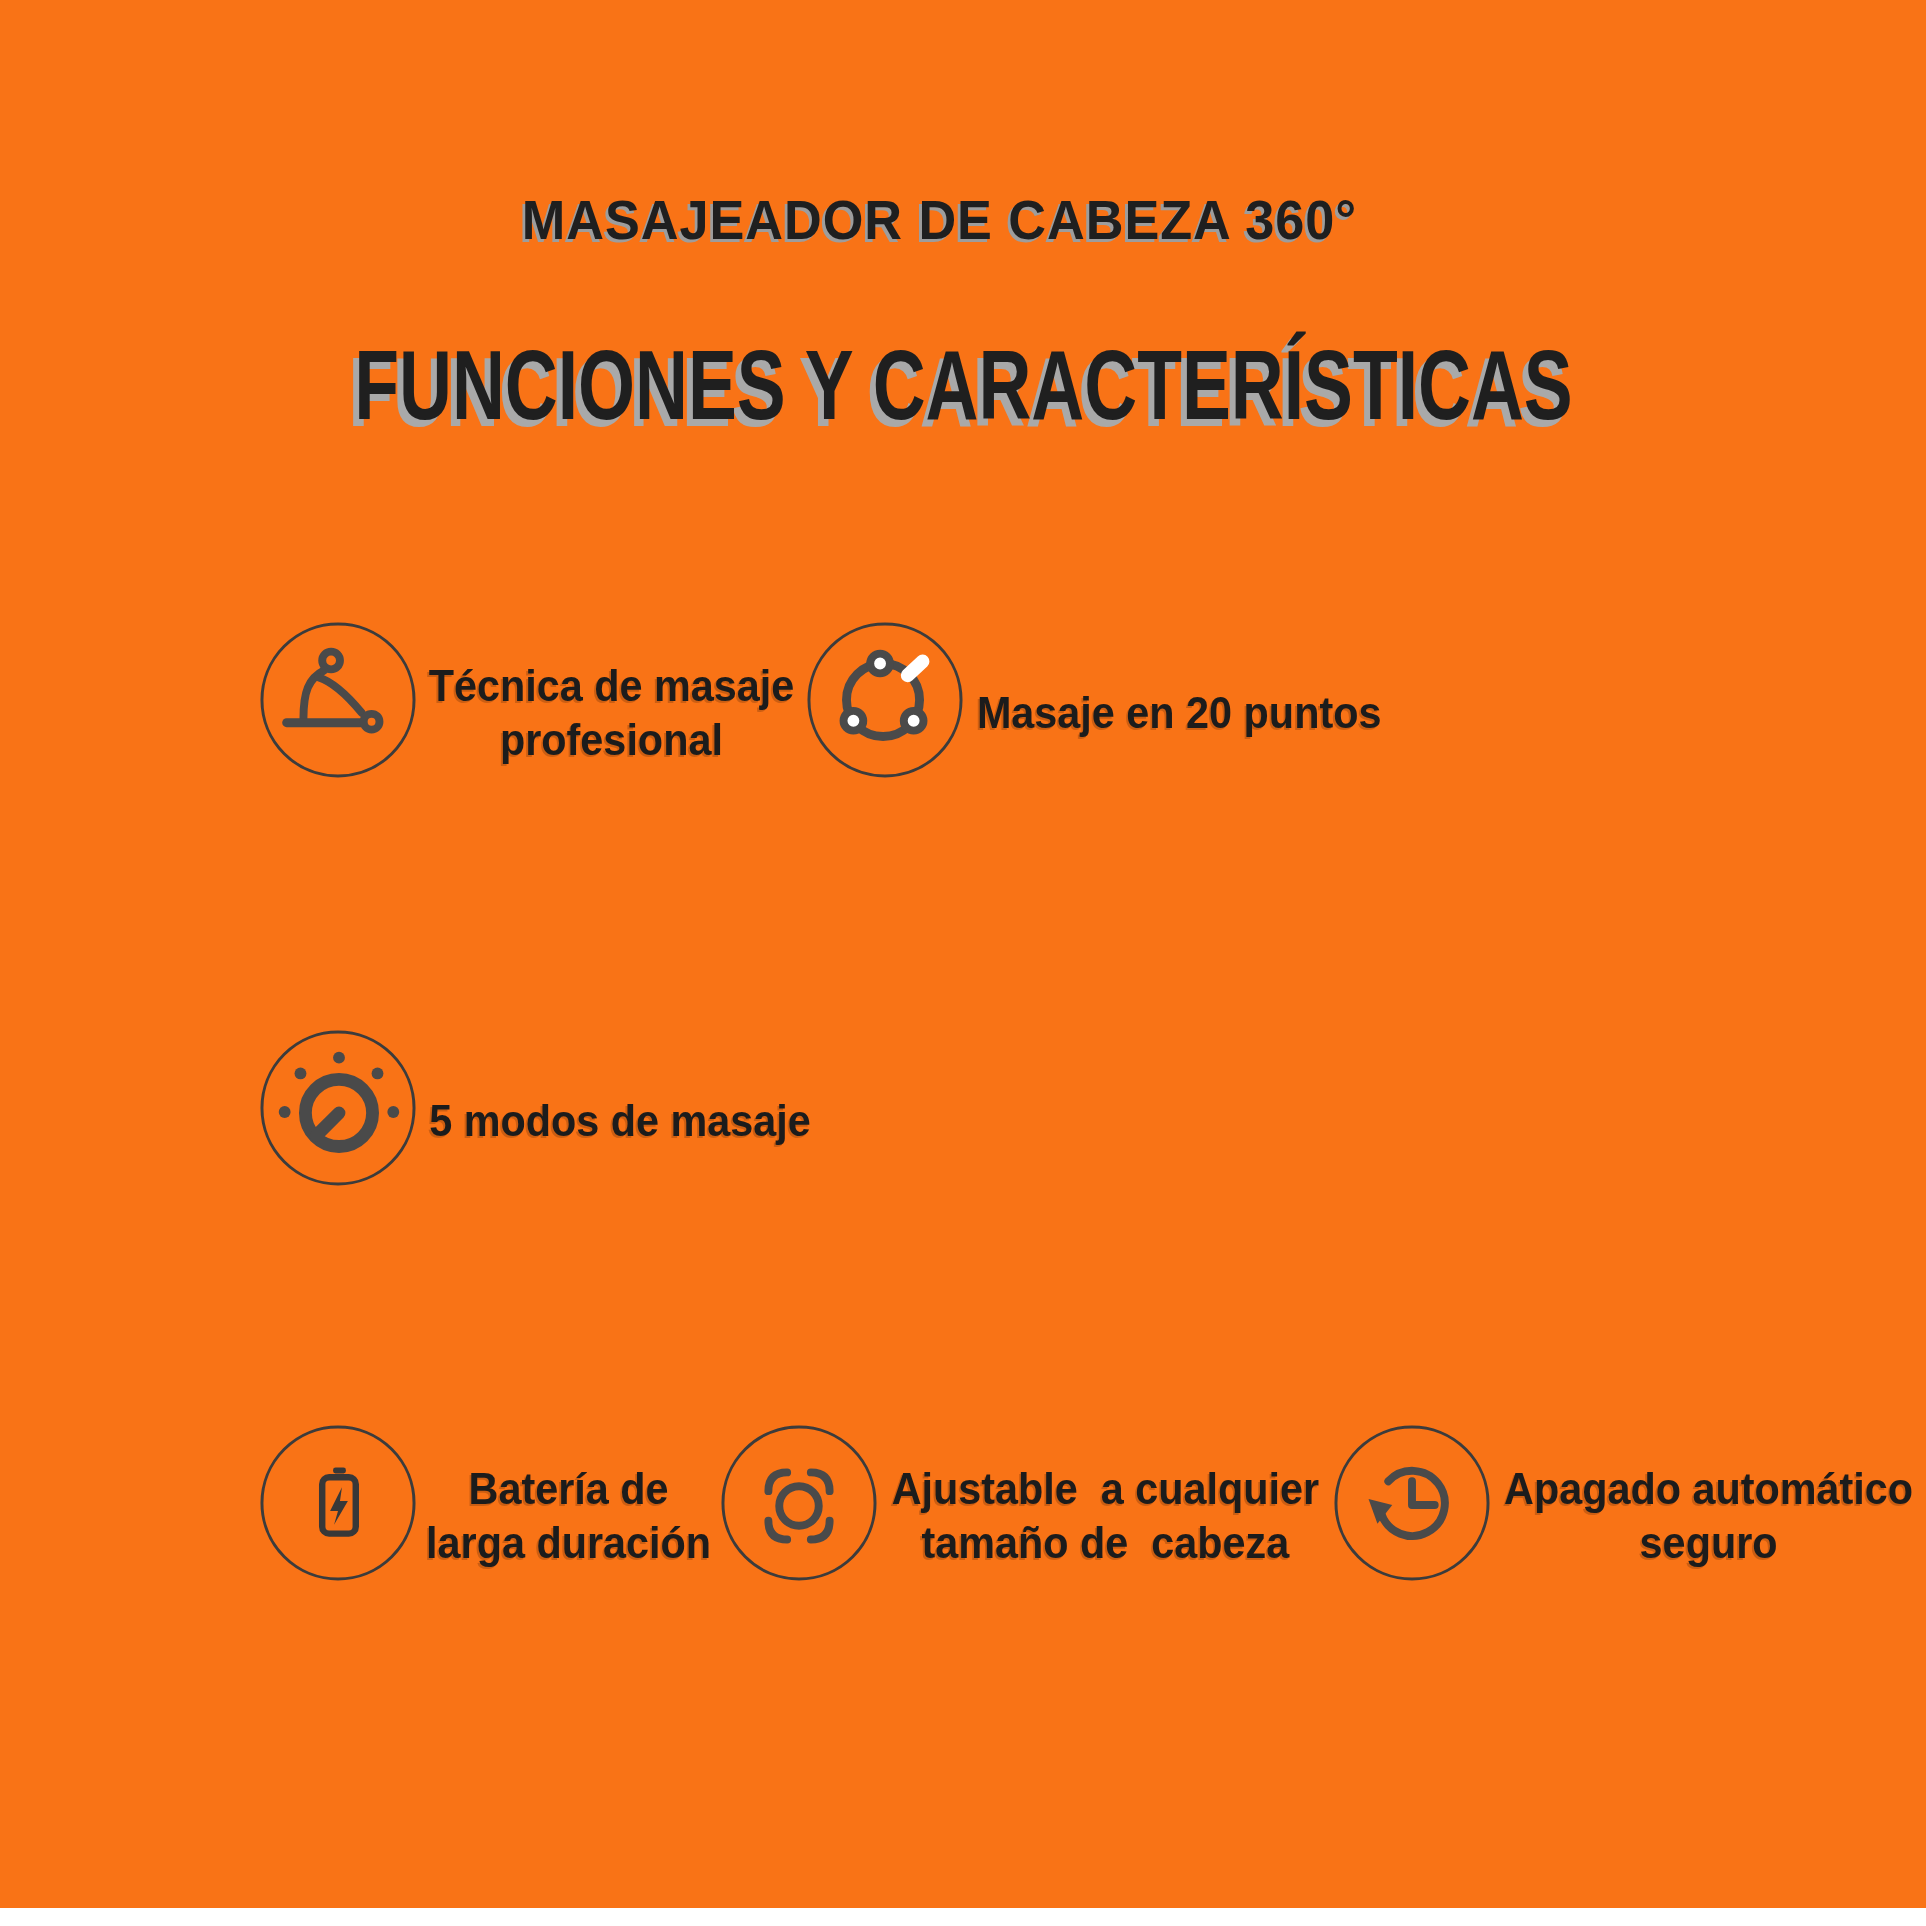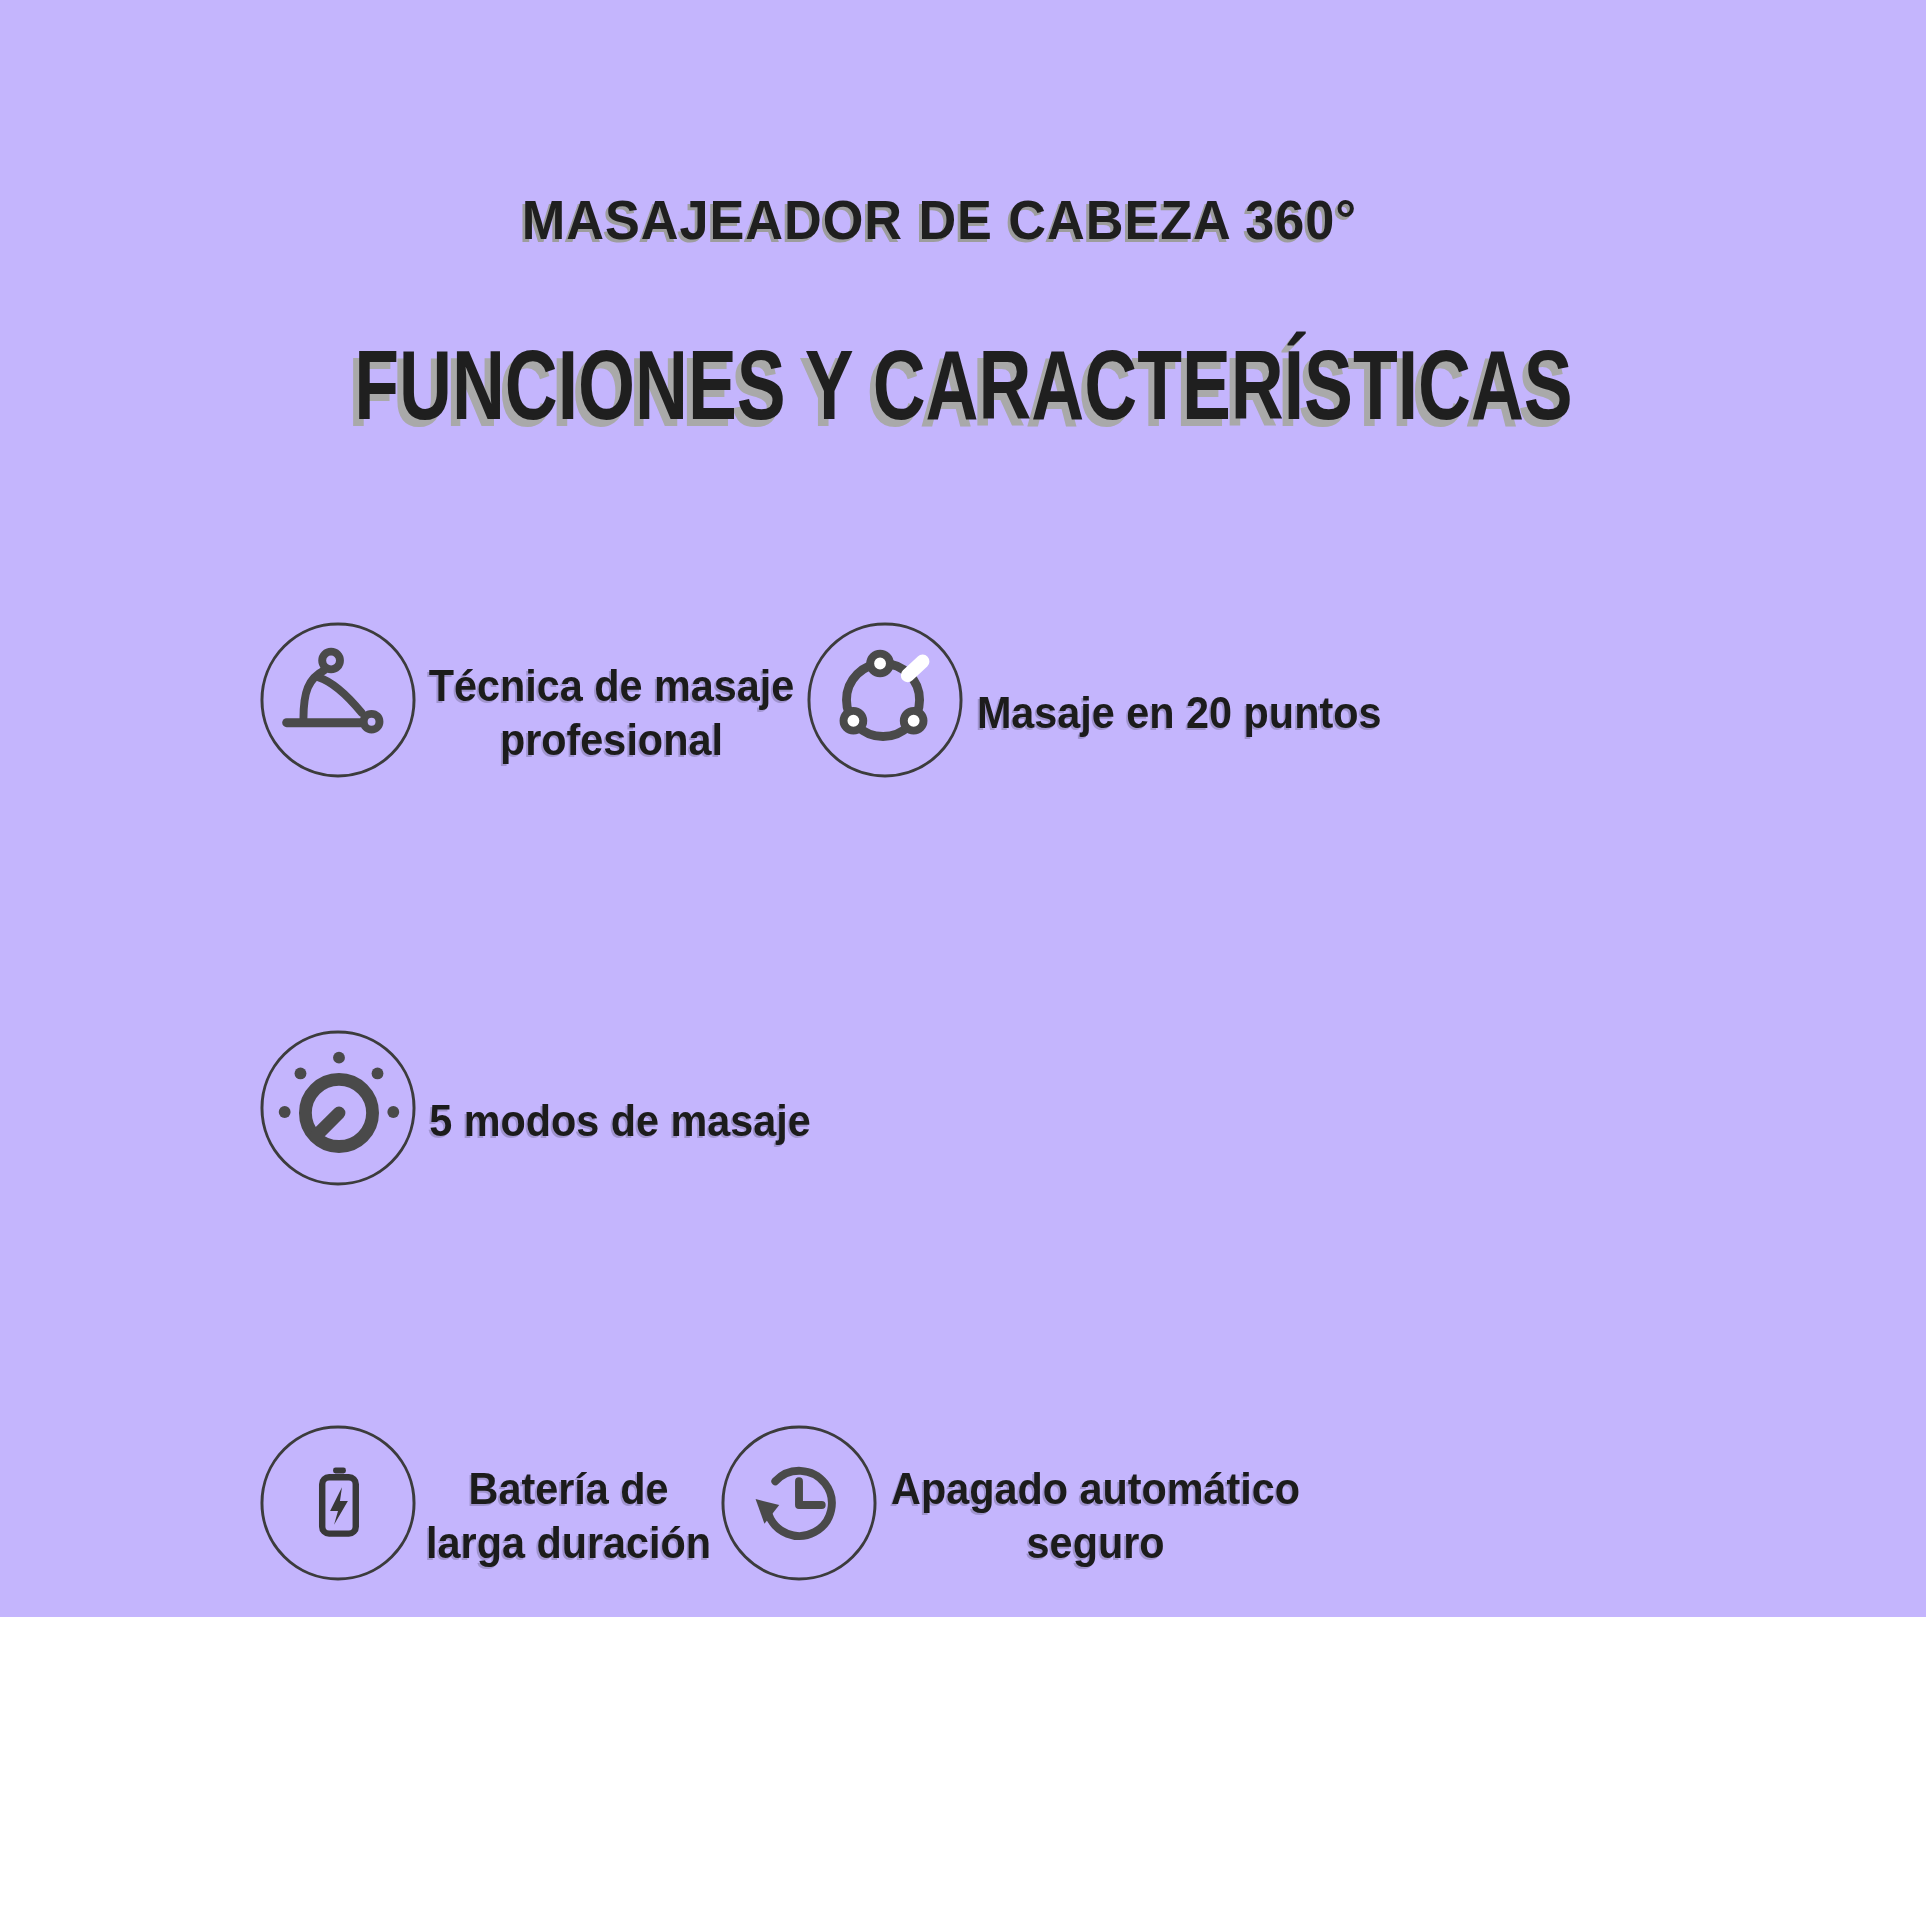--- a/index.html
+++ b/index.html
@@ -1,20 +1,20 @@
 <!DOCTYPE html>
 <html><head>
 <meta charset="utf-8">
 <style>
   html, body { margin: 0; padding: 0; background: #ffffff; }
   .canvas {
     position: relative;
     width: 1927px;
-    height: 1617px;
-    background: #c4b5fd;
+    height: 1908px;
+    background: #f97316;
     overflow: hidden;
     font-family: "Liberation Sans", "DejaVu Sans", sans-serif;
     color: #1e1e1e;
   }
 
   .product-title {
     position: absolute;
     top: 188px;
     left: -24px;
     width: 100%;
@@ -158,20 +158,36 @@
           <rect x="75" y="44" width="13" height="6" rx="2.5" fill="#383838"></rect>
           <path d="M 84 64 L 72 88 L 80 88 L 76 102 L 90 78 L 82 78 Z" fill="#383838"></path>
         </svg>
       </div>
       <div class="caption">
         <div class="caption-line">Batería de</div>
         <div class="caption-line">larga duración</div>
       </div>
     </div>
 
+    <div class="feature">
+      <div class="icon-wrap">
+        <svg width="158" height="158" viewBox="0 0 160 160" fill="none">
+          <circle cx="80" cy="80" r="77" stroke="#3c3c3c" stroke-width="3"></circle>
+          <circle cx="80" cy="83" r="20" stroke="#4a4a4a" stroke-width="8"></circle>
+          <path d="M 49 68 Q 49 49 68 49" stroke="#4a4a4a" stroke-width="8" stroke-linecap="round"></path>
+          <path d="M 92 49 Q 111 49 111 68" stroke="#4a4a4a" stroke-width="8" stroke-linecap="round"></path>
+          <path d="M 111 98 Q 111 117 92 117" stroke="#4a4a4a" stroke-width="8" stroke-linecap="round"></path>
+          <path d="M 68 117 Q 49 117 49 98" stroke="#4a4a4a" stroke-width="8" stroke-linecap="round"></path>
+        </svg>
+      </div>
+      <div class="caption">
+        <div class="caption-line">Ajustable  a cualquier</div>
+        <div class="caption-line">tamaño de  cabeza</div>
+      </div>
+    </div>
 
     <div class="feature">
       <div class="icon-wrap">
         <svg width="158" height="158" viewBox="0 0 160 160" fill="none">
           <circle cx="80" cy="80" r="77" stroke="#3c3c3c" stroke-width="3"></circle>
           <path d="M 56 58 A 33 33 0 1 1 49 91" stroke="#4a4a4a" stroke-width="8" stroke-linecap="round"></path>
           <polygon points="36,76 60,82 45,101" fill="#4a4a4a"></polygon>
           <path d="M 80 58 L 80 82 L 103 82" stroke="#4a4a4a" stroke-width="8" stroke-linecap="round" stroke-linejoin="round"></path>
         </svg>
       </div>

